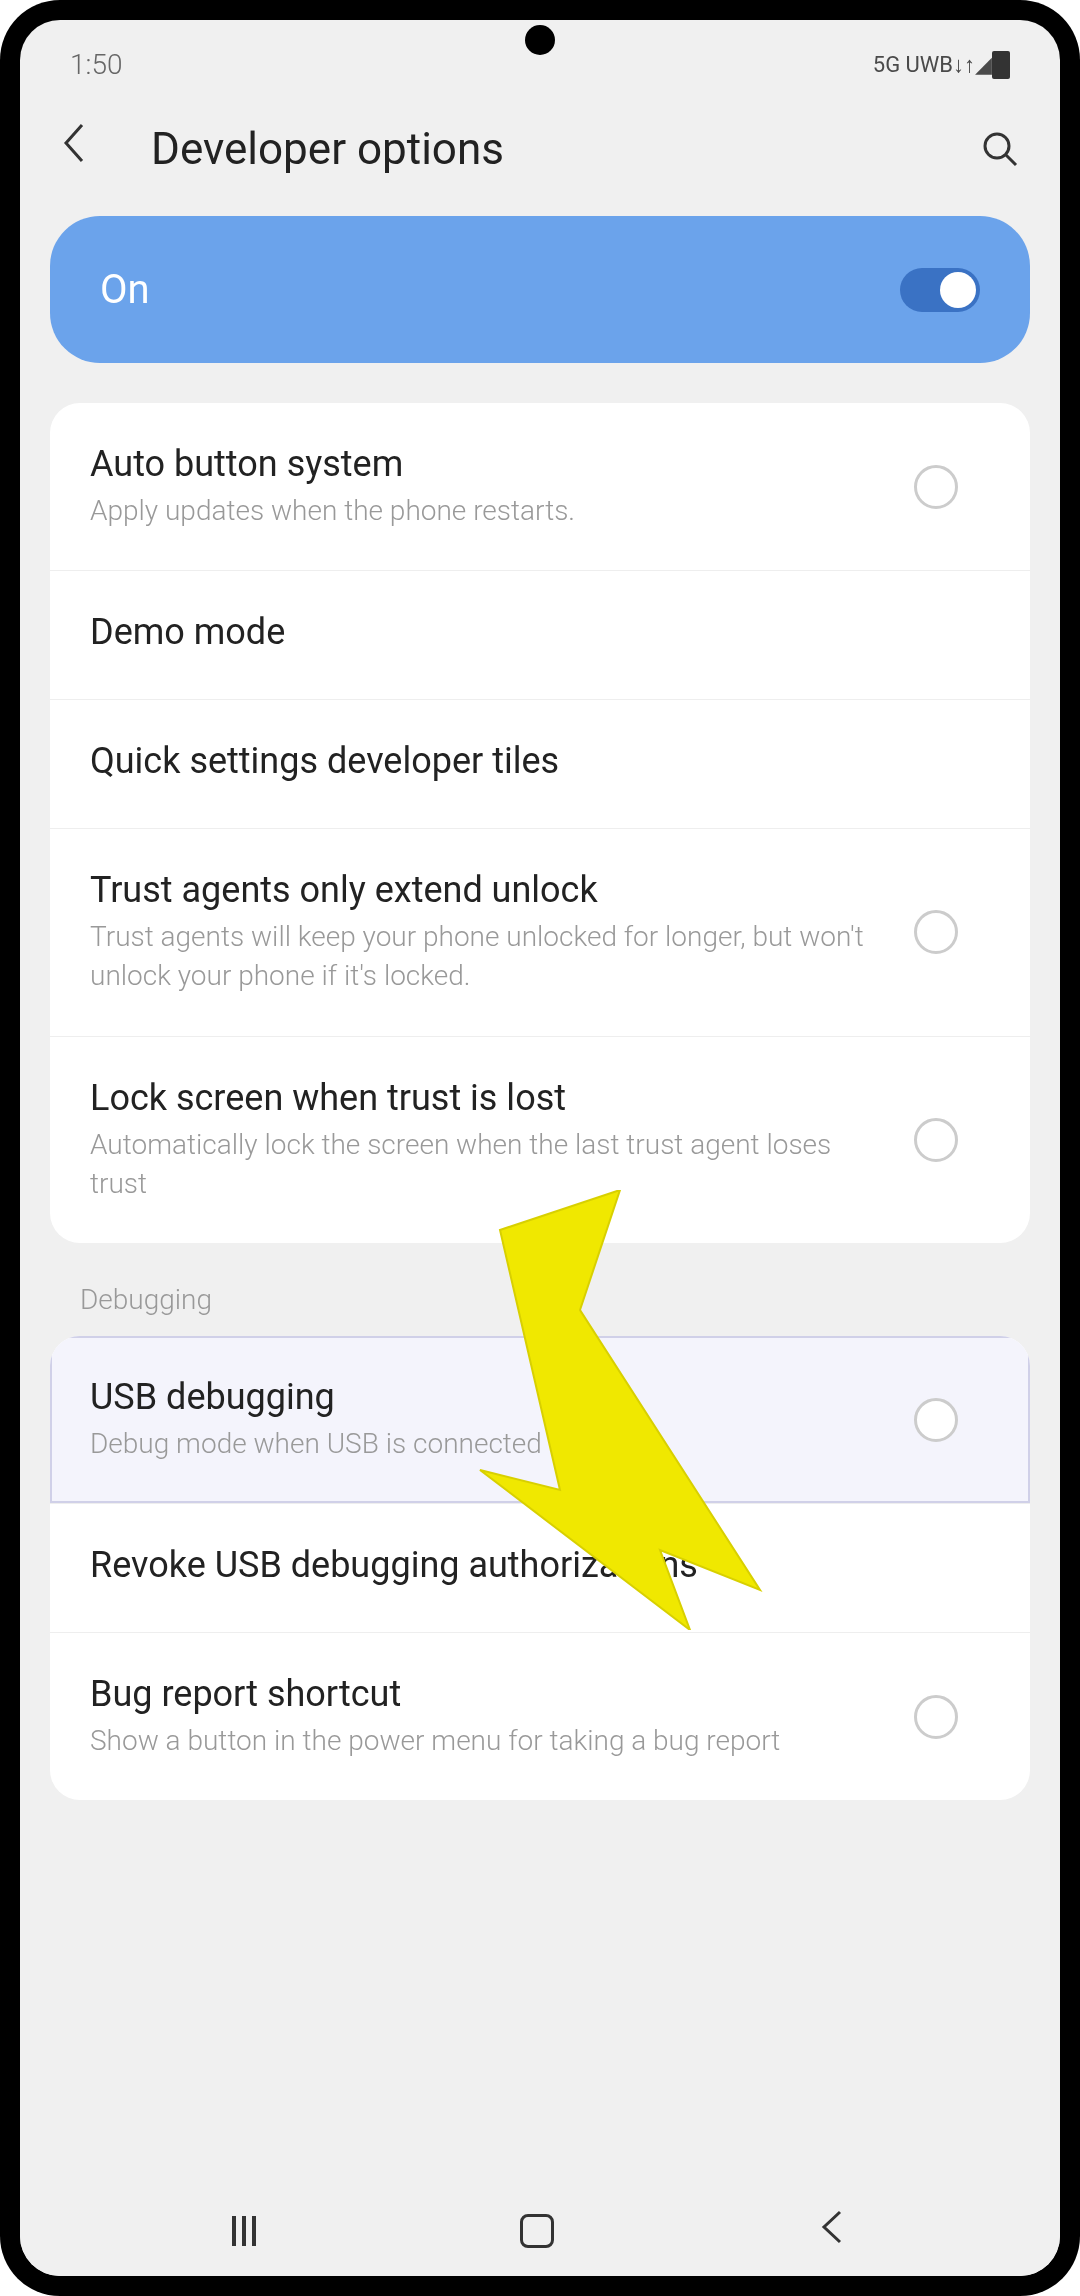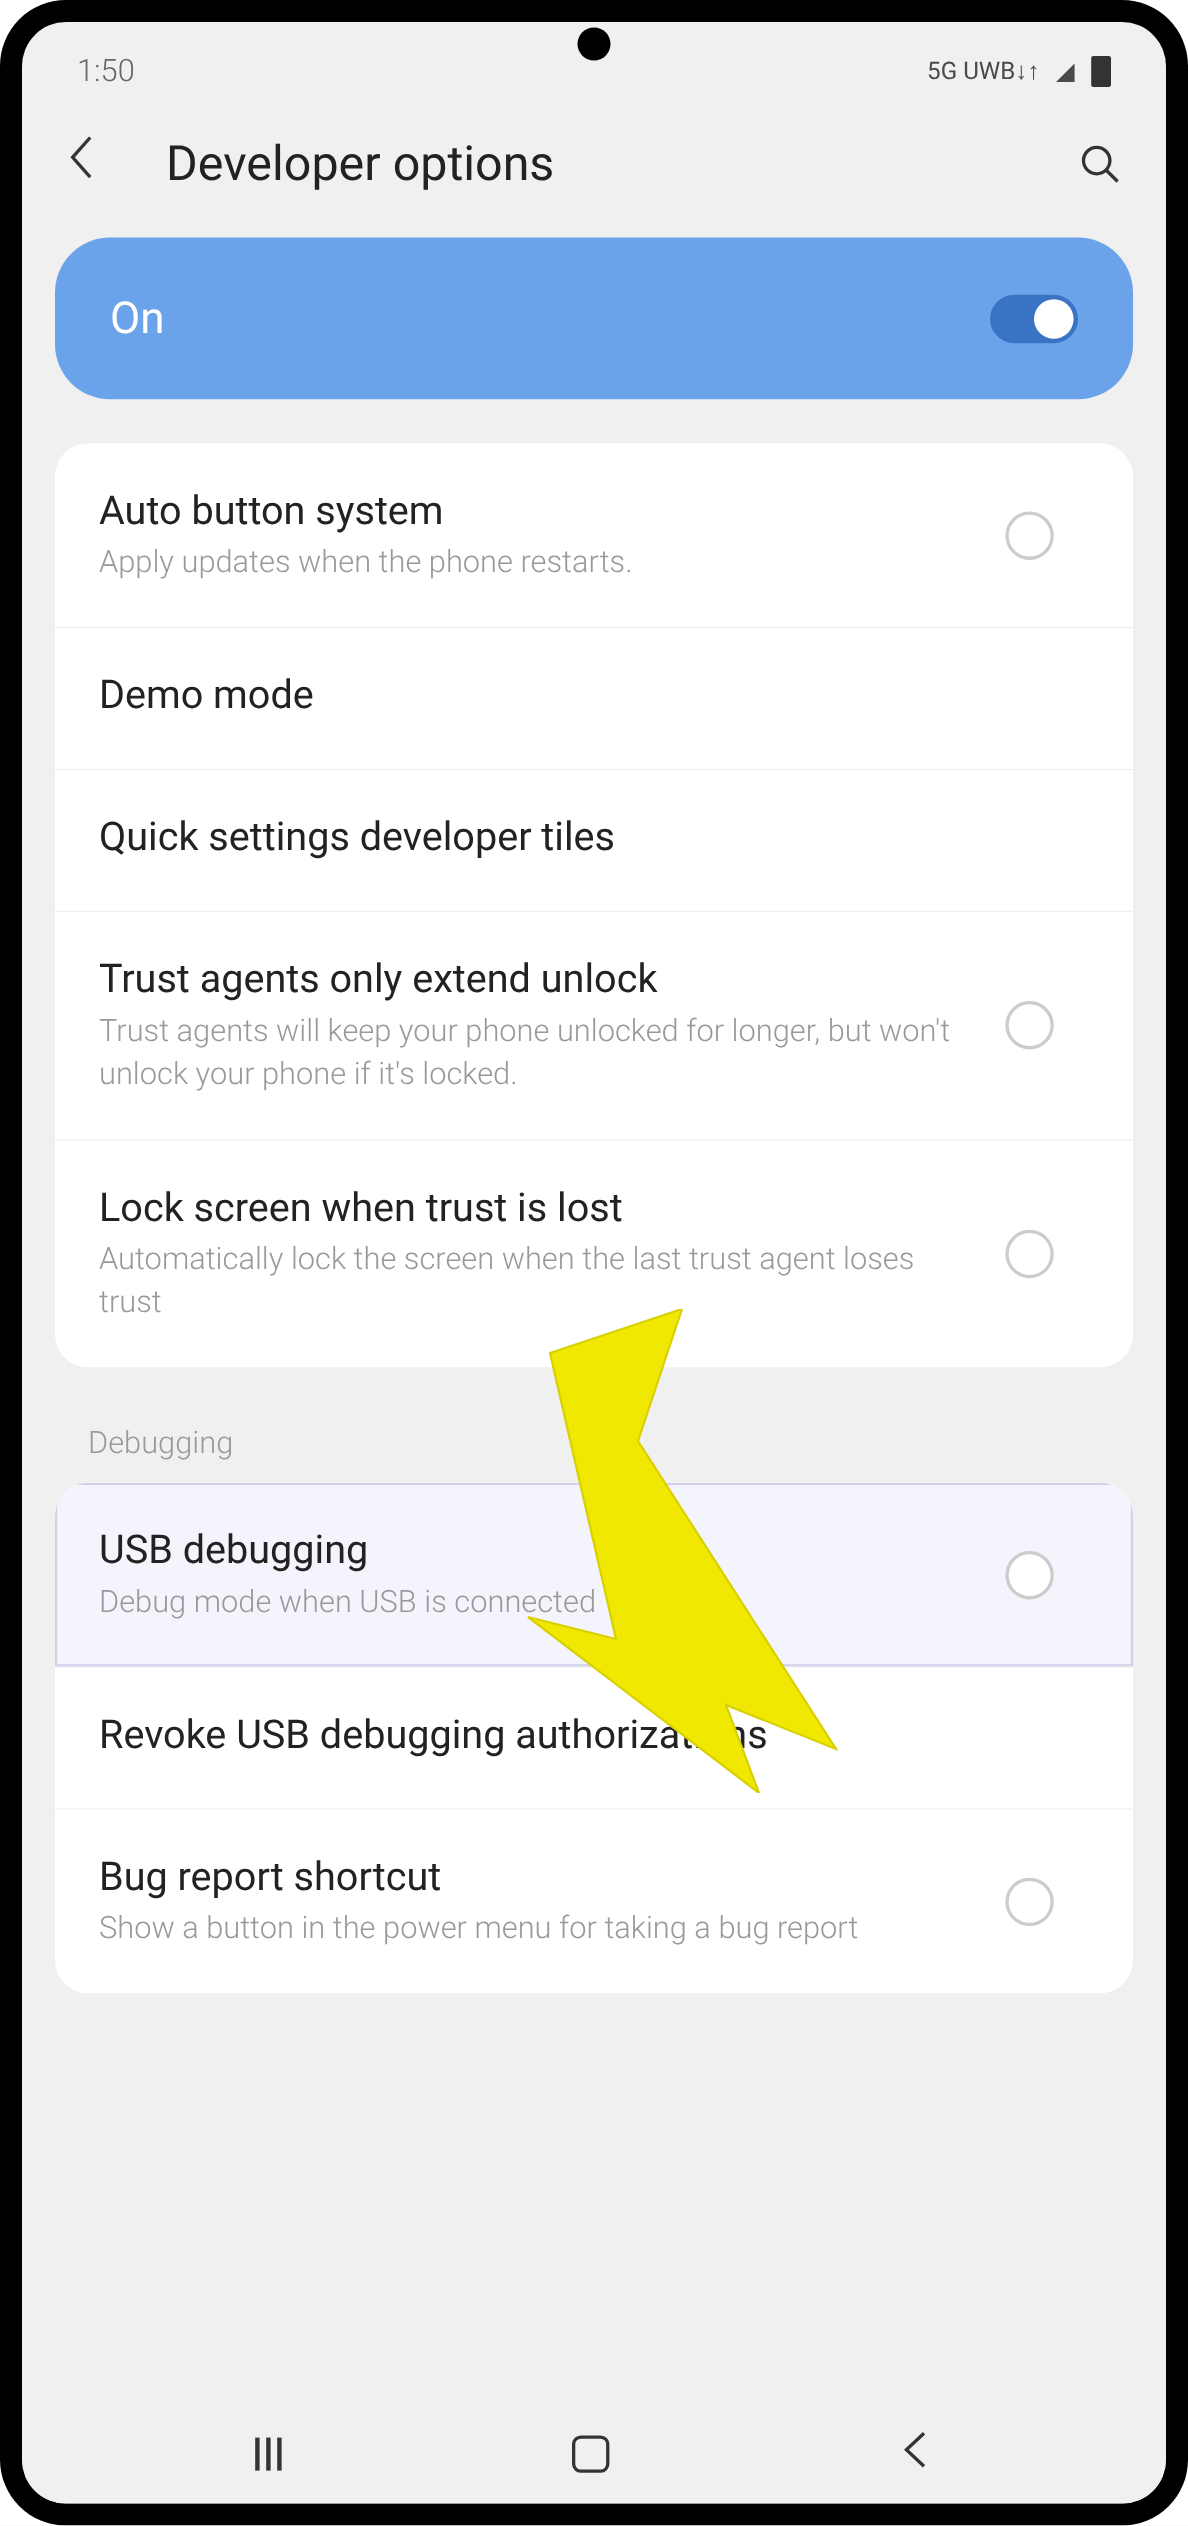--- a/index.html
+++ b/index.html
@@ -48,21 +48,21 @@
       align-items: center;
       padding: 28px 50px 10px 50px;
       font-size: 28px;
       color: #666;
     }
     .status-left {
       font-weight: 300;
     }
     .status-right {
       display: flex;
-      gap: 15px;
+      gap: 0;
       align-items: center;
       font-size: 22px;
       color: #4a4a4a;
     }
     .signal-icon {
       display: inline-block;
     }
     .battery-icon {
       display: inline-block;
       width: 18px;
@@ -180,21 +180,20 @@
       font-size: 28px;
       color: #999;
       line-height: 1.4;
       font-weight: 300;
     }
     .section-label {
       padding: 40px 60px 20px 60px;
       font-size: 28px;
       color: #999;
       font-weight: 300;
-      margin-top: 12px;
     }
     .highlighted {
       background: #f4f4fc;
       box-shadow: inset 0 0 0 2px #d0d0e8;
     }
     .nav-bar {
       position: absolute;
       bottom: 0;
       left: 0;
       right: 0;

